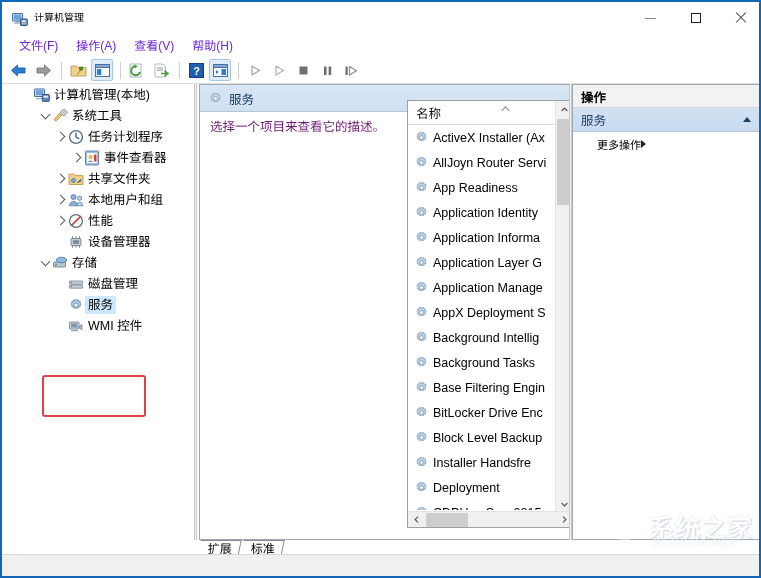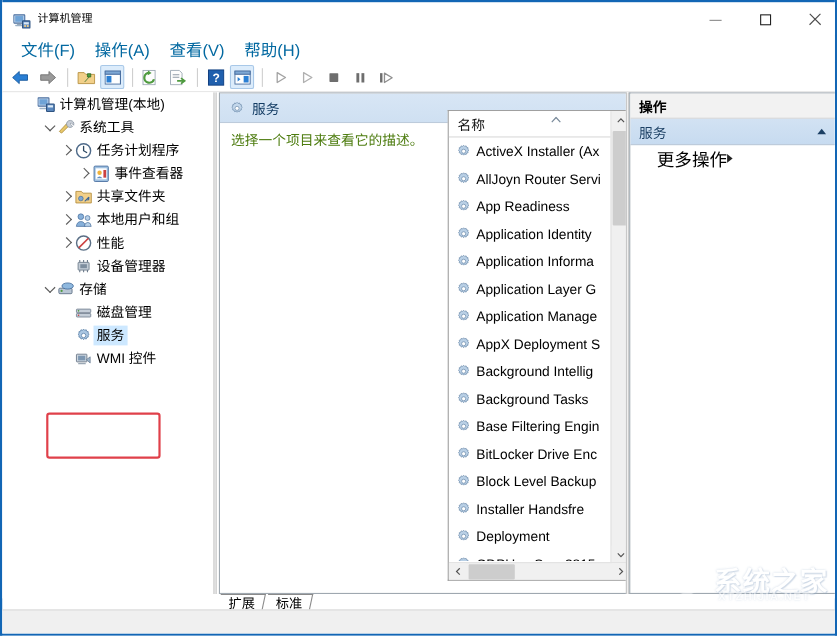--- a/index.html
+++ b/index.html
@@ -86,22 +86,22 @@
     left: 0; top: 32px;
     width: 757px; height: 25px;
     background: #ffffff;
     display: flex;
     align-items: center;
     padding-left: 8px;
     box-sizing: border-box;
   }
   .menu-item {
     padding: 3px 9px;
-    font-size: 15px;
-    color: #0369a1;
+    font-size: 12px;
+    color: #6d28d9;
     white-space: nowrap;
     cursor: default;
   }
 
   
   .toolbar {
     position: absolute;
     left: 0; top: 57px;
     width: 757px; height: 27px;
     background: #ffffff;
@@ -244,22 +244,23 @@
   .desc-panel {
     position: absolute;
     left: 0; top: 27px;
     width: 212px; height: 400px;
     background: #ffffff;
     padding: 8px 10px;
     box-sizing: border-box;
   }
   .desc-text {
     font-size: 12.5px;
-    color: #4d7c0f;
+    color: #701a75;
     line-height: 17px;
+    font-family: Liberation Mono, monospace;
   }
 
   
   .listview {
     position: absolute;
     left: 207px; top: 15px;
     width: 164px; height: 428px;
     background: #ffffff;
     border: 1px solid #a0a0a0;
     border-right: none;
@@ -396,21 +397,21 @@
     cursor: default;
     box-sizing: border-box;
   }
   .act-item {
     height: 24px;
     display: flex;
     align-items: center;
     padding-left: 24px;
     padding-right: 10px;
     justify-content: flex-start;
-    font-size: 16px;
+    font-size: 11px;
     color: #000;
     cursor: default;
     box-sizing: border-box;
   }
   .tri-right {
     width: 0; height: 0;
     border-left: 5px solid #222;
     border-top: 4px solid transparent;
     border-bottom: 4px solid transparent;
   }

